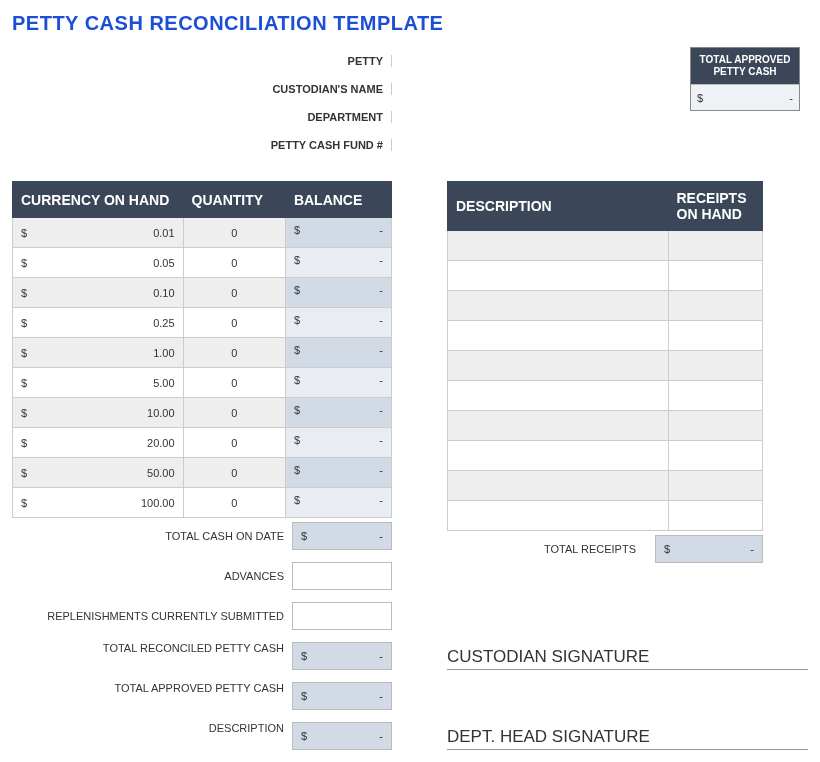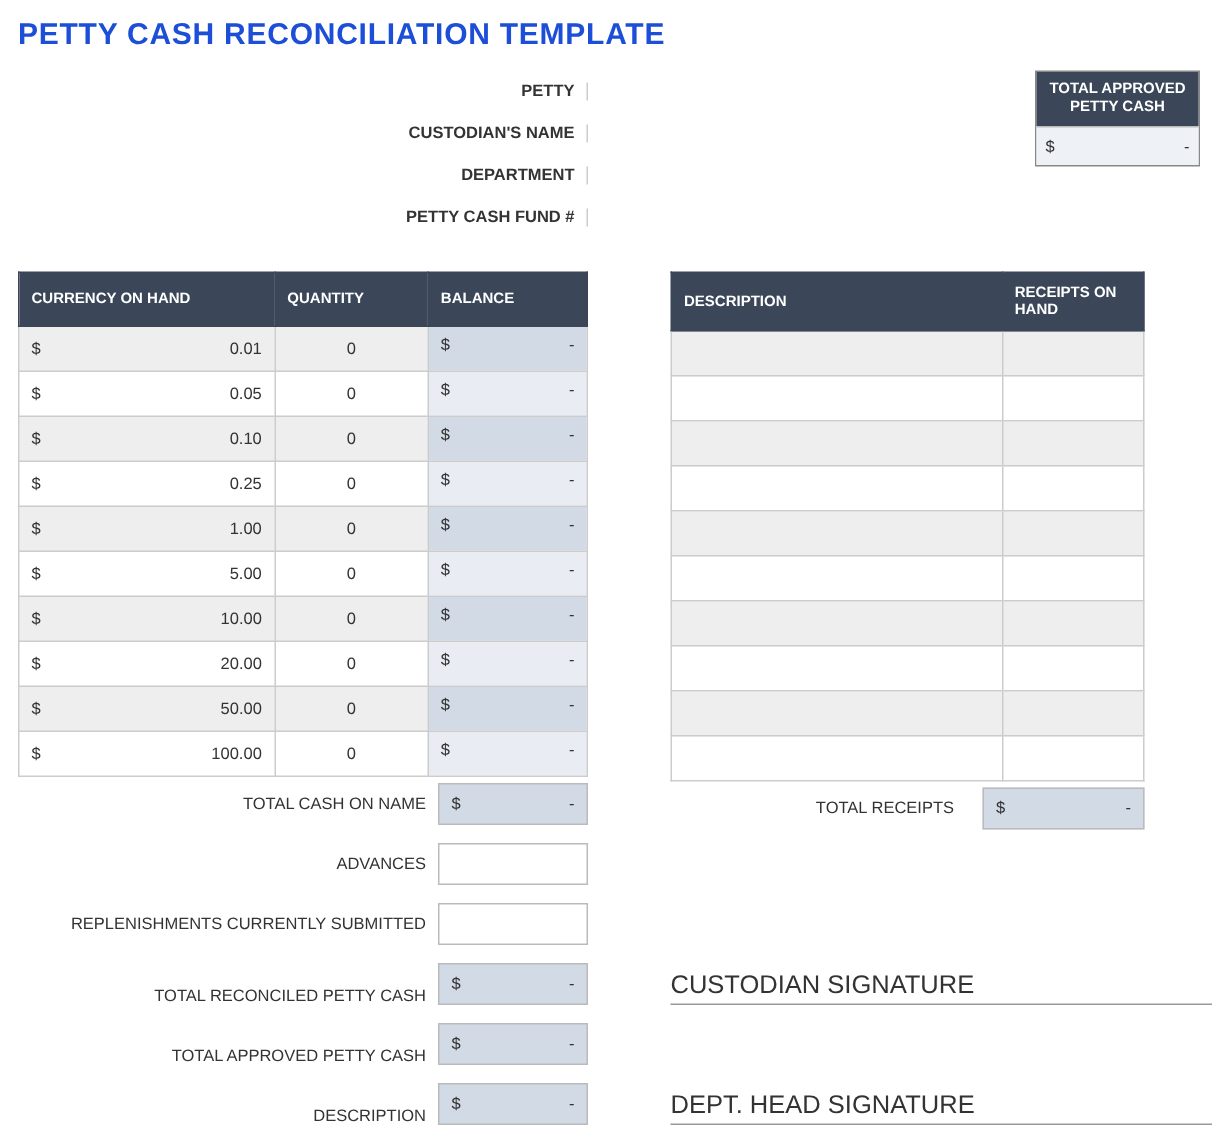--- a/index.html
+++ b/index.html
@@ -79,21 +79,21 @@
     width: 100%;
     font-size: 11px;
   }
   th {
     background: #3b4759;
     color: #fff;
     font-weight: bold;
     text-align: left;
     padding: 8px 8px;
     border: 1px solid #3b4759;
-    font-size: 10px;
+    font-size: 14px;
     height: 36px;
     vertical-align: middle;
   }
   td {
     border: 1px solid #ccc;
     padding: 6px 8px;
     height: 30px;
     vertical-align: middle;
   }
   .cur-cell {
@@ -139,21 +139,21 @@
   .total-cell.empty { justify-content: flex-start; }
 
   .sig-row {
     display: flex;
     align-items: flex-end;
     margin-top: 12px;
   }
   .sig-left {
     width: 380px;
     display: flex;
-    align-items: flex-end;
+    align-items: flex-start;
   }
   .sig-left .total-label { flex: 1; }
   .sig-label {
     margin-left: 55px;
     font-size: 17px;
     border-bottom: 1px solid #999;
     flex: 1;
     padding-bottom: 2px;
     height: 28px;
     display: flex;
@@ -378,21 +378,21 @@
                 <span>$</span>
                 <span>-</span>
               </div>
             </td>
           </tr>
         </tbody>
     </table>
 
     <div class="totals-block">
       <div class="total-row" style="margin-top:4px;">
-        <div class="total-label">TOTAL CASH ON NAME</div>
+        <div class="total-label">TOTAL CASH ON DATE</div>
         <div class="total-cell">
           <span>$</span>
           <span>-</span>
         </div>
       </div>
       <div class="total-row">
         <div class="total-label">ADVANCES</div>
         <div class="total-cell white empty"></div>
       </div>
       <div class="total-row">

